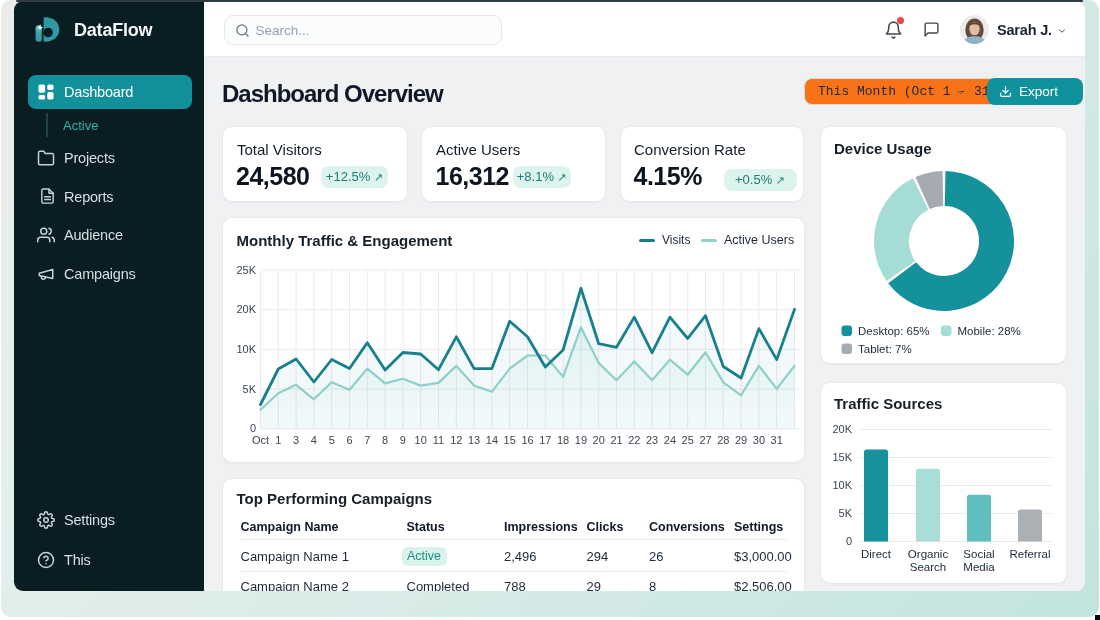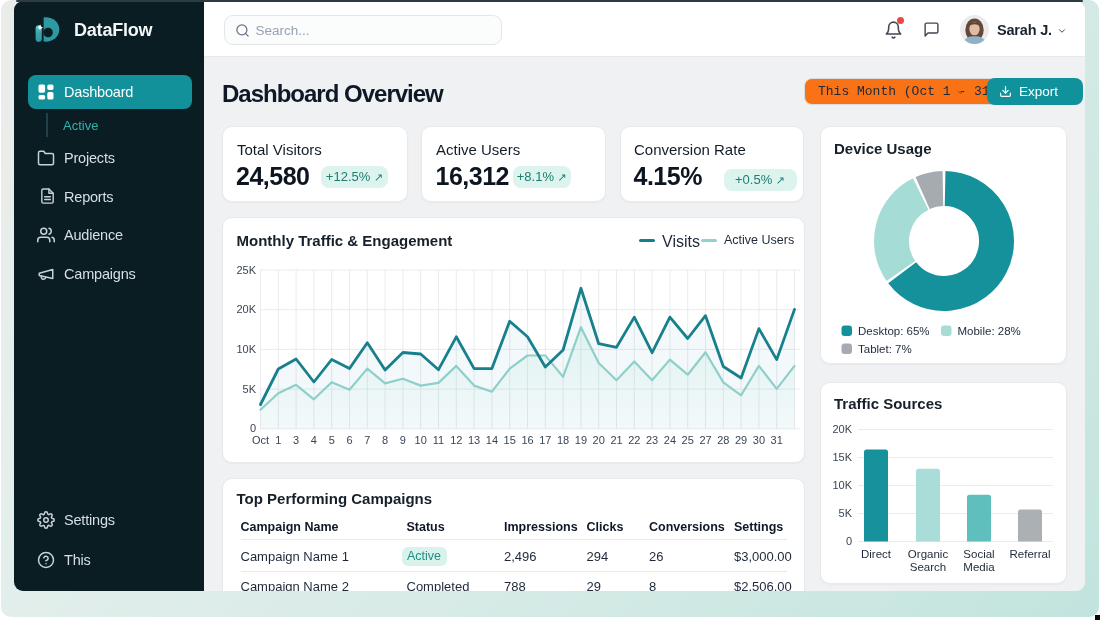--- a/index.html
+++ b/index.html
@@ -163,21 +163,21 @@
   <div class="abs" style="left:421.5px; top:161px; font-size:25px; font-weight:bold; color:#0d1520; letter-spacing:-0.5px;">16,312</div>
   <div class="badge" style="left:498.5px; top:165px; width:58.5px;">+8.1% <span style="font-size:11px;">↗</span></div>
   <div class="card" style="left:606px; top:125px; width:184px; height:76px;"></div>
   <div class="abs" style="left:620px; top:140px; font-size:15px; color:#131d29;">Conversion Rate</div>
   <div class="abs" style="left:619.5px; top:161px; font-size:25px; font-weight:bold; color:#0d1520; letter-spacing:-0.5px;">4.15%</div>
   <div class="badge" style="left:689.5px; top:168px; width:73px;margin-left:20px;">+0.5% <span style="font-size:11px;">↗</span></div>
 
   <div class="card" style="left:208px; top:216px; width:583px; height:246px;"></div>
   <div class="cardtitle abs" style="left:222.5px; top:216px; line-height:48px;">Monthly Traffic &amp; Engagement</div>
   <div class="abs" style="left:624.5px; top:238px; width:16px; height:3px; border-radius:2px; background:#15808c;"></div>
-  <div class="abs" style="left:648px; top:232px; font-size:16px; color:#1d2939;">Visits</div>
+  <div class="abs" style="left:648px; top:232px; font-size:12px; color:#1d2939;">Visits</div>
   <div class="abs" style="left:687px; top:238px; width:16px; height:3px; border-radius:2px; background:#93d2cc;"></div>
   <div class="abs" style="left:710px; top:232px; font-size:12.5px; color:#1d2939;">Active Users</div>
   <svg class="abs" style="left:208px; top:216px;" width="583" height="246" viewBox="0 0 583 246">
     <defs>
       <linearGradient id="fillL" x1="0" y1="0" x2="0" y2="1">
         <stop offset="0" stop-color="#9bd8d2" stop-opacity="0.22"></stop>
         <stop offset="1" stop-color="#9bd8d2" stop-opacity="0.0"></stop>
       </linearGradient>
     </defs>
     <g stroke="#e9ebef" stroke-width="1">

